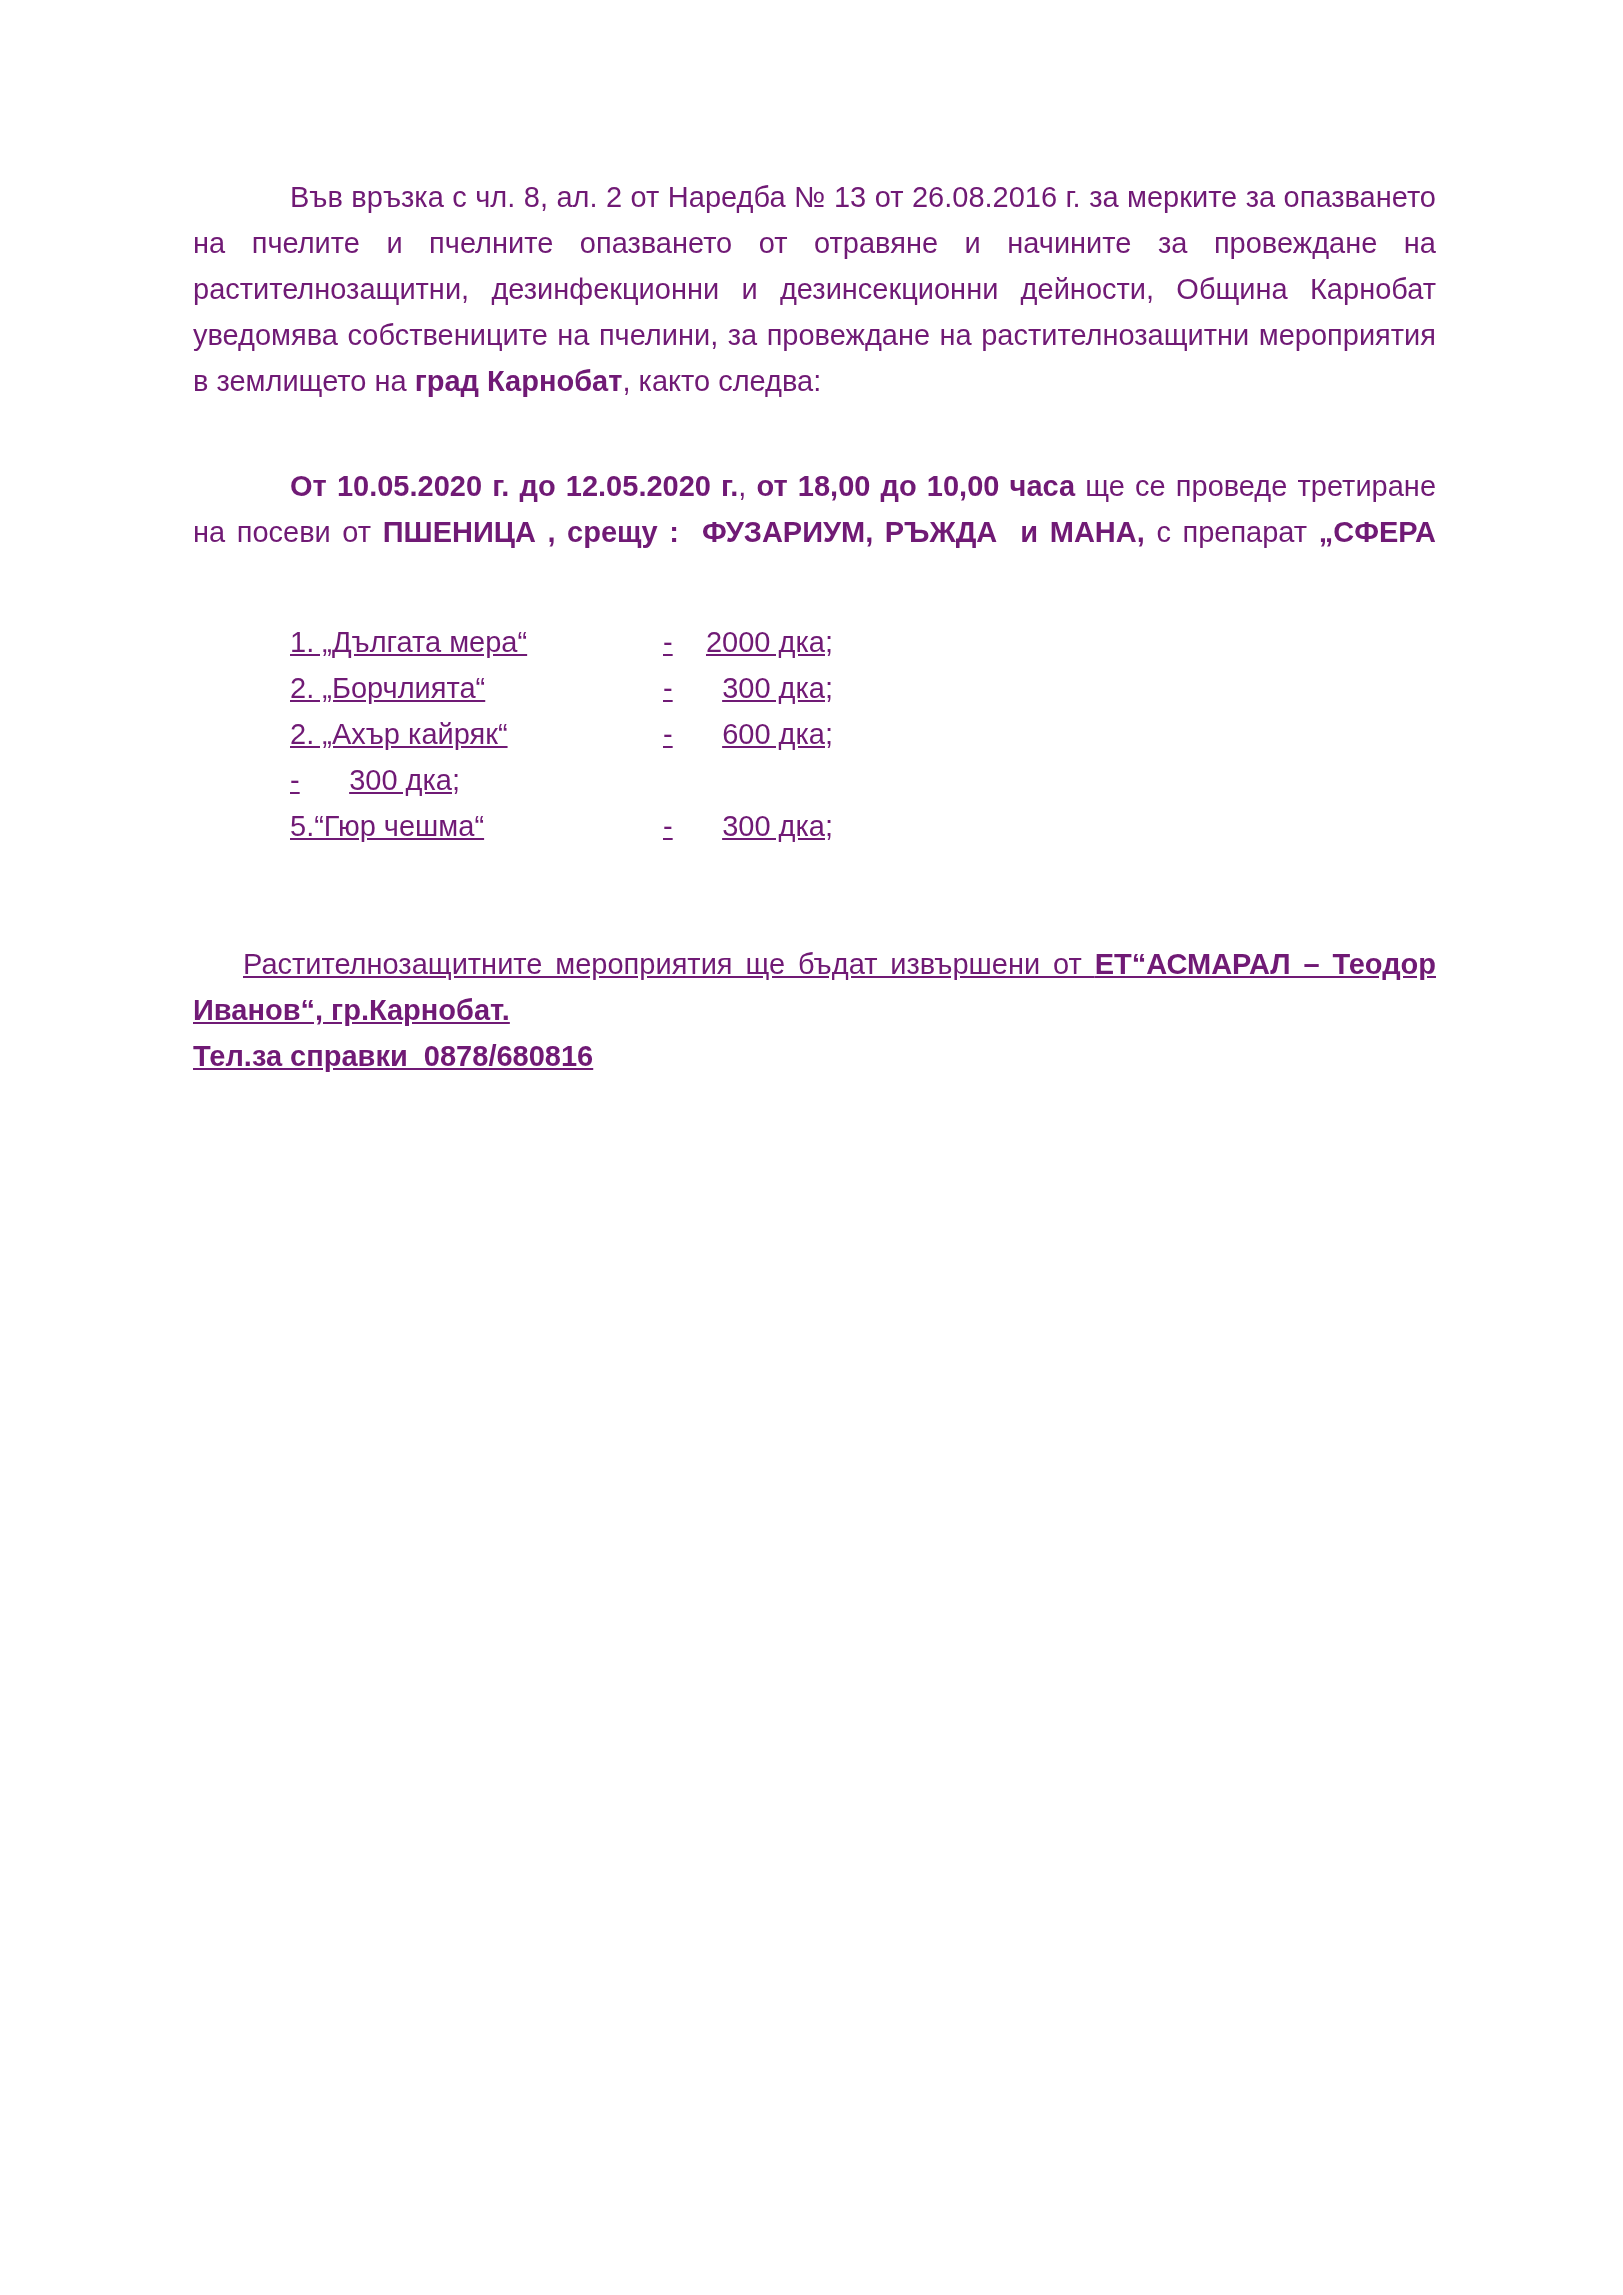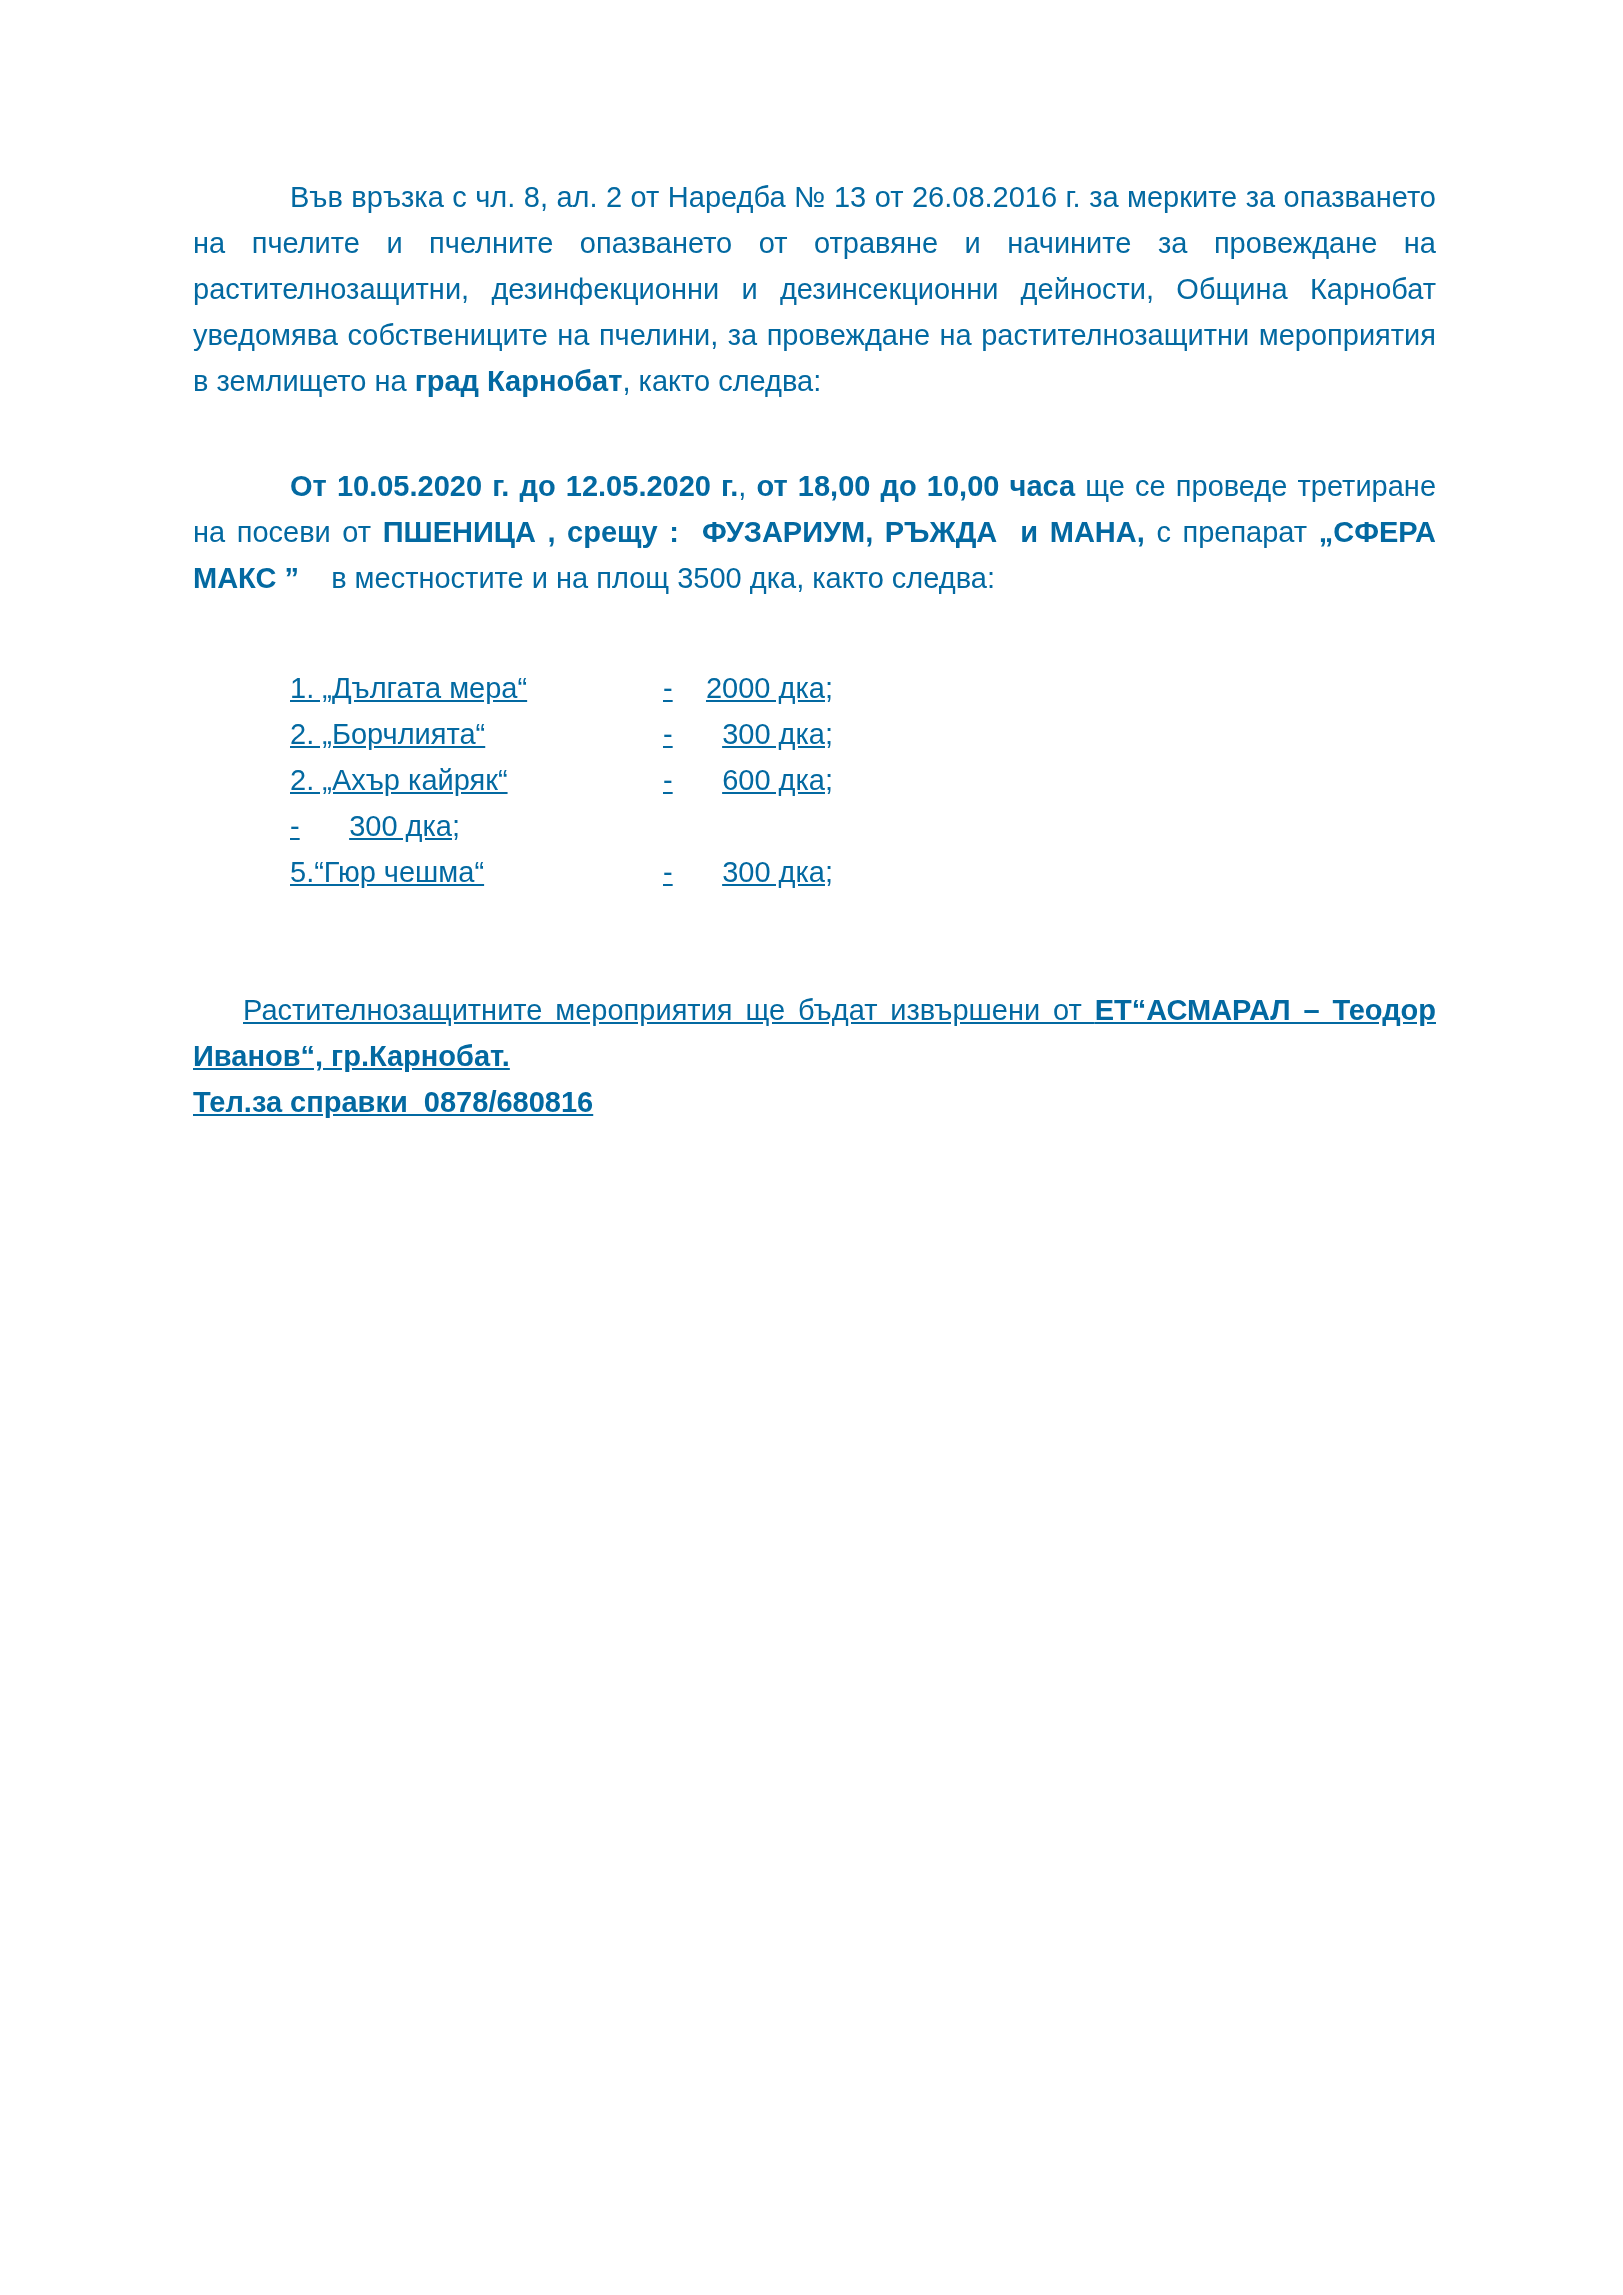--- a/index.html
+++ b/index.html
@@ -8,21 +8,21 @@
     width: 1623px;
     height: 2295px;
     margin: 0 auto;
     background: #ffffff;
     box-sizing: border-box;
     padding: 174px 187px 0 193px;
     overflow: hidden;
     font-family: "Liberation Sans", "DejaVu Sans", sans-serif;
     font-size: 29px;
     line-height: 46px;
-    color: #0369a1;
+    color: #701a75;
     -webkit-font-smoothing: antialiased;
   }
   .para { margin: 0; }
   .line { height: 46px; }
   
   .jl { text-align: justify; text-align-last: justify; }
   .indent { padding-left: 97px; box-sizing: border-box; }
   .indent-sm { padding-left: 50px; box-sizing: border-box; }
   .b  { font-weight: bold; }
   .bi { font-weight: bold; }
@@ -44,21 +44,20 @@
     <div class="line jl indent"><span>Във връзка с чл. 8, ал. 2 от Наредба № 13 от 26.08.2016 г. за мерките за опазването</span></div>
     <div class="line jl"><span>на пчелите и пчелните опазването от отравяне и начините за провеждане на</span></div>
     <div class="line jl"><span>растителнозащитни, дезинфекционни и дезинсекционни дейности, Община Карнобат</span></div>
     <div class="line jl"><span>уведомява собствениците на пчелини, за провеждане на растителнозащитни мероприятия</span></div>
     <div class="line"><span>в землището на </span><span class="bi">град Карнобат</span><span>, както следва:</span></div>
   </div>
 
   <div class="para gap-p2">
     <div class="line jl indent"><span class="b">От 10.05.2020 г. до 12.05.2020 г.</span><span>, </span><span class="b">от 18,00 до 10,00 часа</span><span> ще се проведе третиране</span></div>
     <div class="line jl"><span>на посеви от </span><span class="bi">ПШЕНИЦА , срещу :&nbsp; ФУЗАРИУМ, РЪЖДА &nbsp;и МАНА,</span><span> с препарат </span><span class="bi">„СФЕРА</span></div>
-    <div class="line"><span class="bi">МАКС ”</span><span>&nbsp;&nbsp;&nbsp; в местностите и на площ 3500 дка, както следва:</span></div>
   </div>
 
   <div class="loclist gap-list">
     <div class="locrow">
       <span class="loc-name">1. „Дългата мера“</span>
         <span class="loc-dash">-</span>
         <span class="loc-area">2000 дка;</span>
     </div>
     <div class="locrow">
       <span class="loc-name">2. „Борчлията“</span>

